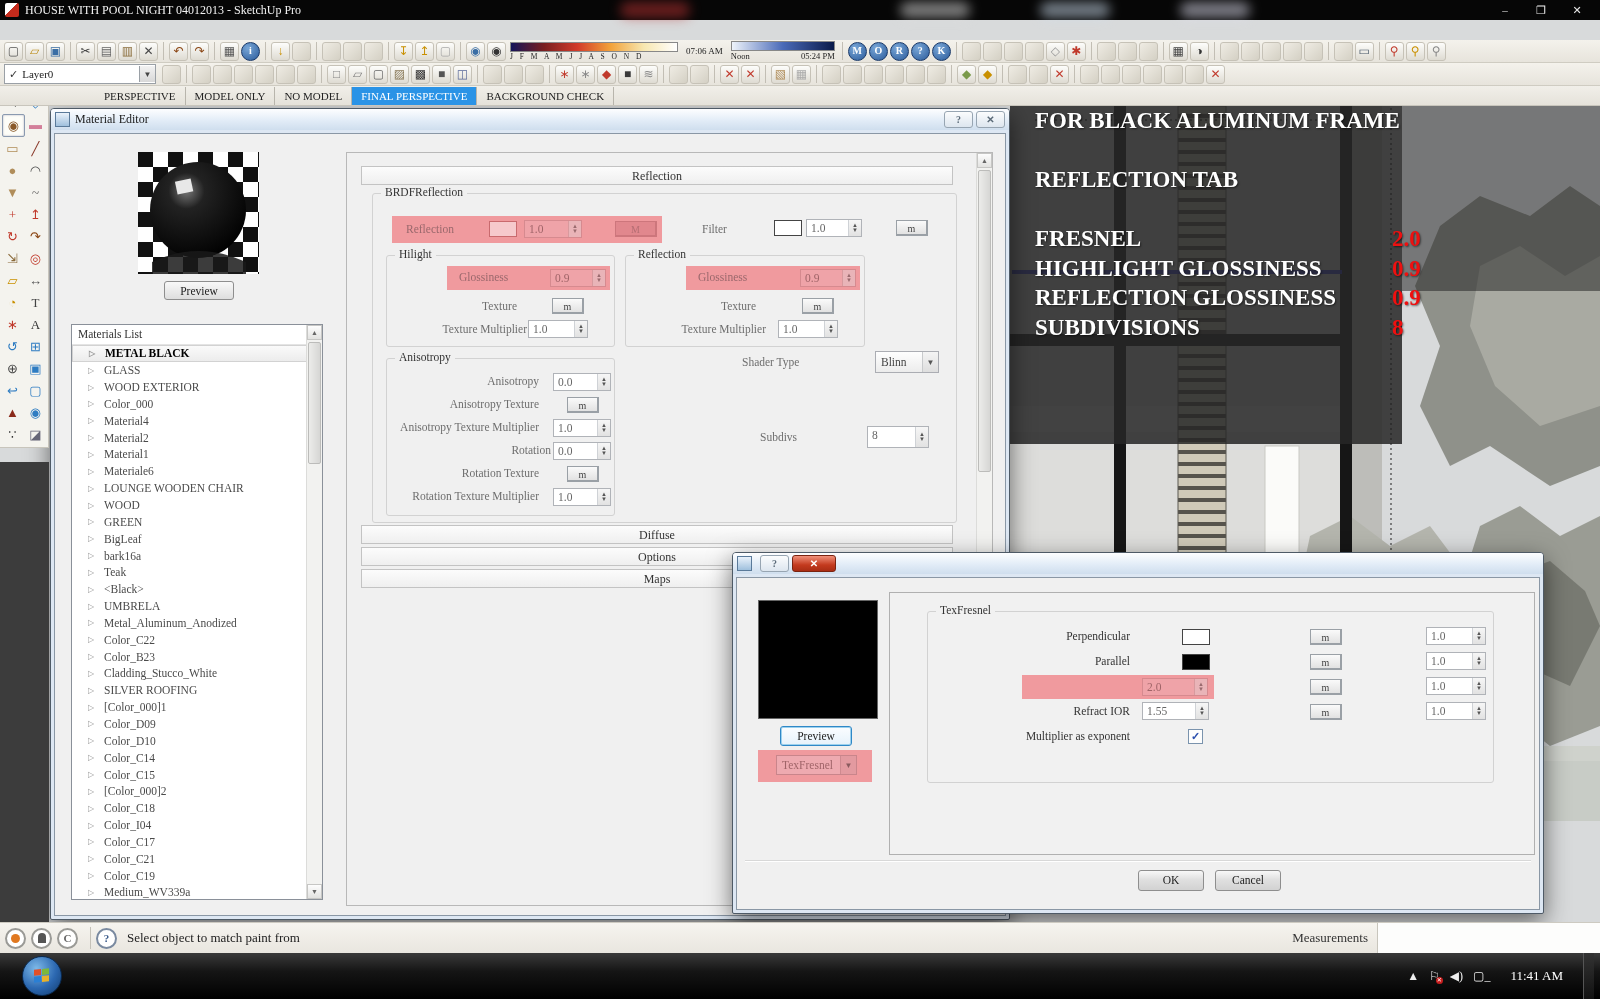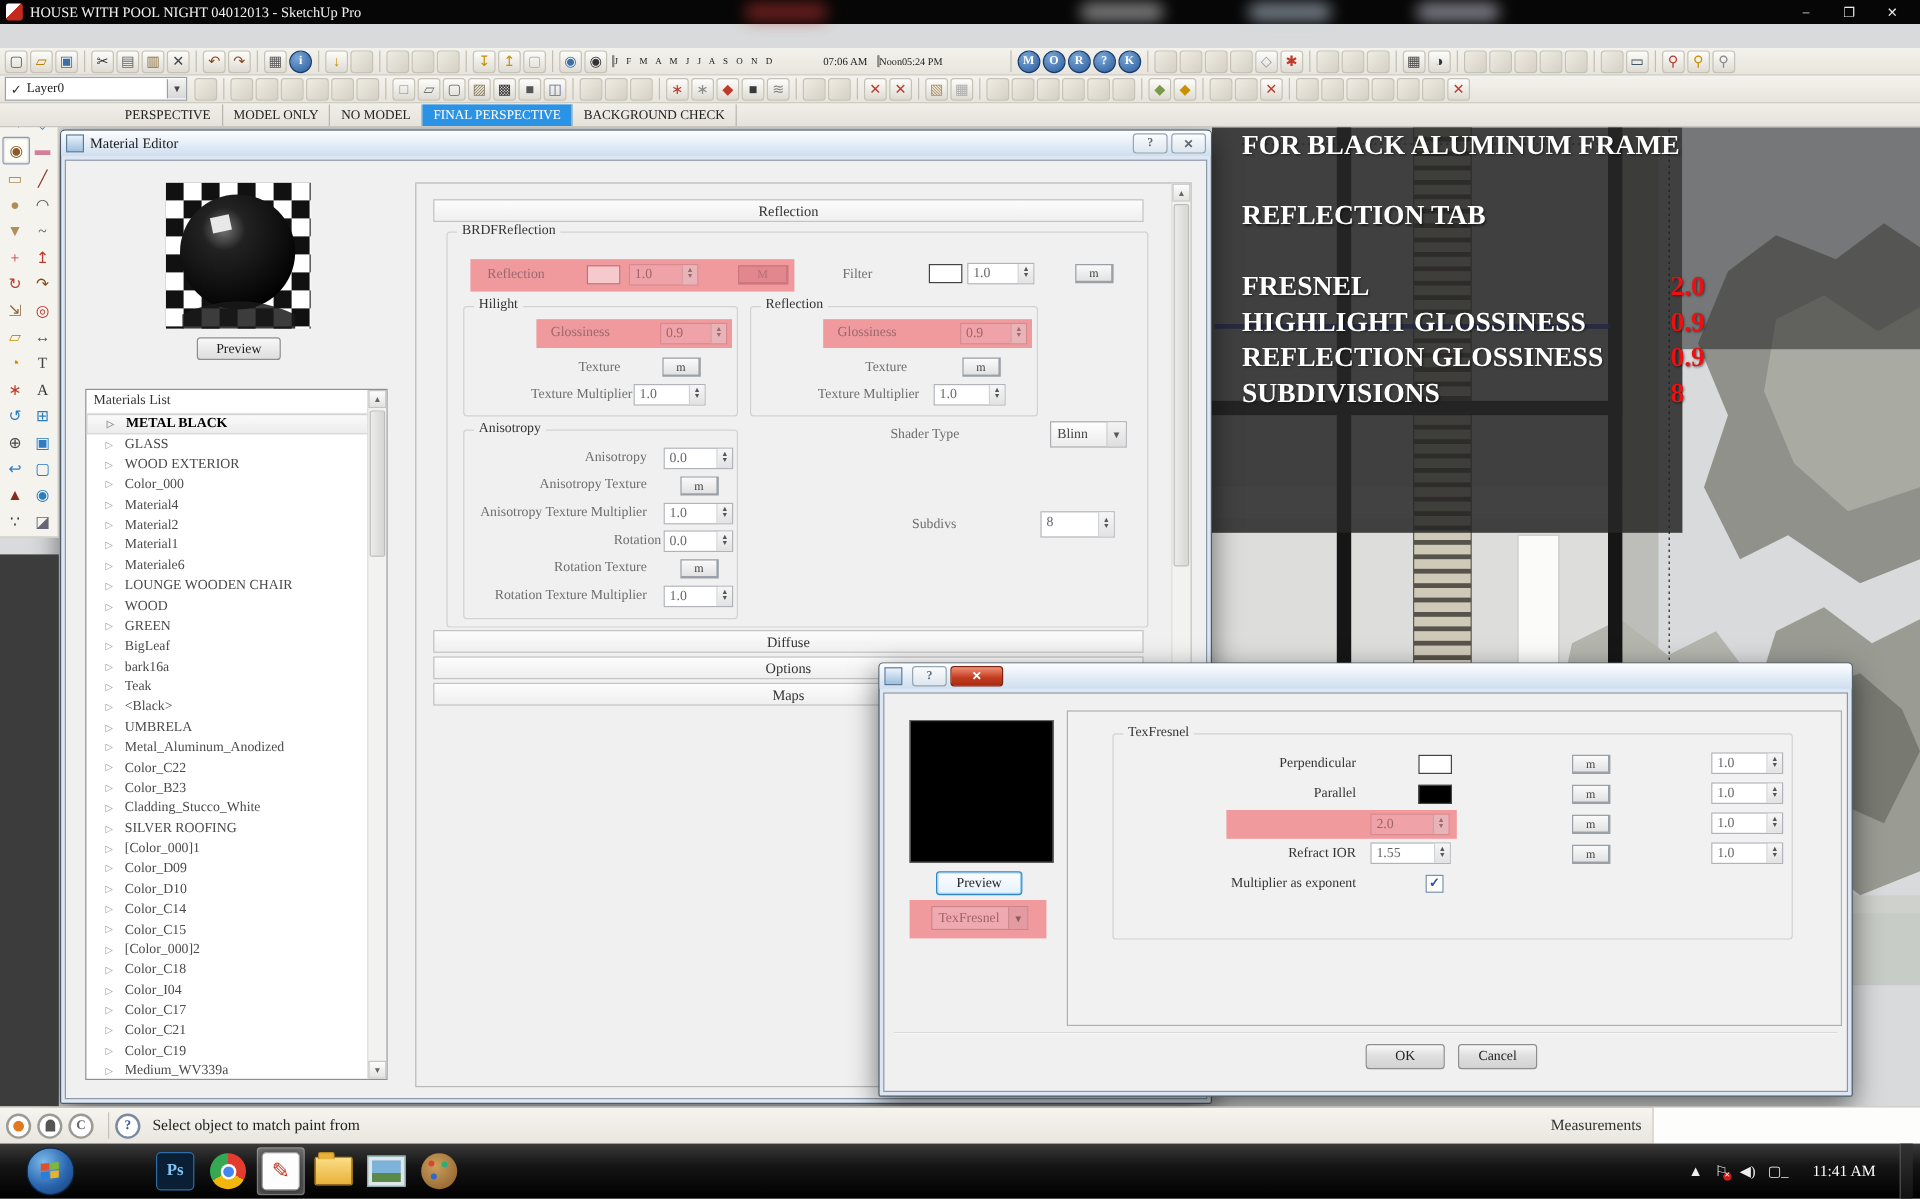--- a/index.html
+++ b/index.html
@@ -23,25 +23,25 @@
   #toolbar1{top:40px;} #toolbar2{top:63px;}
   .tbicon{width:19px;height:19px;border-radius:3px;display:flex;align-items:center;justify-content:center;
           font-size:12px;line-height:1;background:linear-gradient(#fdfdfb,#dedbd2);border:1px solid #c6c2b7;
           color:#555;box-sizing:border-box;flex:0 0 auto;}
   .tbsep{width:1px;height:18px;background:#c2beb4;margin:0 3px;flex:0 0 auto;}
   #layer-combo{display:flex;align-items:center;border:1px solid #9aa0a6;background:#fff;height:18px;width:150px;margin-right:4px;}
   #layer-check{color:#333;font-size:11px;padding:0 4px;}
   #layer-name{font-size:11px;color:#222;flex:1;}
   #layer-drop{width:15px;height:16px;background:linear-gradient(#f2f2f2,#d8d8d8);border-left:1px solid #9aa0a6;
               font-size:8px;display:flex;align-items:center;justify-content:center;color:#444;}
-  .shadow-widget{display:flex;width:168px;margin:0 2px;}
+  .shadow-widget{display:flex;flex-direction:column;width:168px;margin:0 2px;}
   .sgrad{height:8px;border:1px solid #888;background:linear-gradient(90deg,#14145a,#7a1f1f,#d23b2a,#f2a23a,#f7e7b0,#ffffff);}
   .smonths{font-size:7.5px;letter-spacing:2.5px;color:#222;white-space:nowrap;}
   .stime{font-size:9px;color:#222;margin:0 4px;white-space:nowrap;}
-  .time-widget{display:flex;flex-direction:row;width:104px;margin:0 2px;}
+  .time-widget{display:flex;flex-direction:column;width:104px;margin:0 2px;}
   .tgrad{height:8px;border:1px solid #888;background:linear-gradient(90deg,#eef3fa,#4a6ab8,#0a1a4a);}
   .trow{display:flex;justify-content:space-between;font-size:8.5px;color:#222;}
   
   #tabsrow{left:0;top:86px;width:1600px;height:20px;background:linear-gradient(#f1efe9,#e5e2da);
            border-bottom:1px solid #c8c5bc;display:flex;align-items:flex-end;padding-left:95px;z-index:17;box-sizing:border-box;}
   .scene-tab{font-size:11px;color:#222;padding:3px 9px;border-right:1px solid #b8b5ac;white-space:nowrap;}
   .scene-tab.active{background:var(--tabblue);color:#fff;}
   
   #palette{left:0;top:90px;width:49px;background:#f4f3ee;border-right:1px solid #c8c5bc;border-bottom:1px solid #c8c5bc;
            display:grid;grid-template-columns:22px 22px;gap:1px;padding:2px;z-index:16;box-sizing:border-box;}
@@ -834,50 +834,20 @@
 
   <div class="abs" id="taskbar">
     <div id="start-orb">
       <span id="start-flag">
         <i style="background:#e0502a;"></i>
           <i style="background:#7db83a;"></i>
           <i style="background:#2a7fd4;"></i>
           <i style="background:#e8b22a;"></i>
       </span>
     </div>
-    <div id="task-icons" style="display:flex;margin-left:62px;">
-        <div class="tbtn">
-          <span class="ps-ico">Ps</span>
-        </div>
-        <div class="tbtn">
-          <span class="chrome-ico">
-            <i>
-              <b></b>
-            </i>
-          </span>
-        </div>
-        <div class="tbtn active">
-          <span class="su-ico">✎</span>
-        </div>
-        <div class="tbtn">
-          <span class="folder-ico"></span>
-        </div>
-        <div class="tbtn">
-          <span class="img-ico">
-            <i></i>
-          </span>
-        </div>
-        <div class="tbtn">
-          <span class="paint-ico">
-            <i style="left:6px;top:6px;background:#d43;"></i>
-            <i style="left:17px;top:7px;background:#3a7;"></i>
-            <i style="left:8px;top:17px;background:#36c;"></i>
-          </span>
-        </div>
-      </div>
     <div id="tray">
       <span class="tray-ico">▲</span>
       <span class="tray-ico" style="position:relative;">⚐<i style="position:absolute;right:-3px;bottom:0;width:7px;height:7px;border-radius:50%;background:#c81e1e;color:#fff;font-size:6px;line-height:7px;text-align:center;font-style:normal;">✕</i></span>
       <span class="tray-ico">◀)</span>
       <span class="tray-ico">▢_</span>
       <span id="clock">11:41 AM</span>
       <span id="show-desktop"></span>
     </div>
   </div>
 

